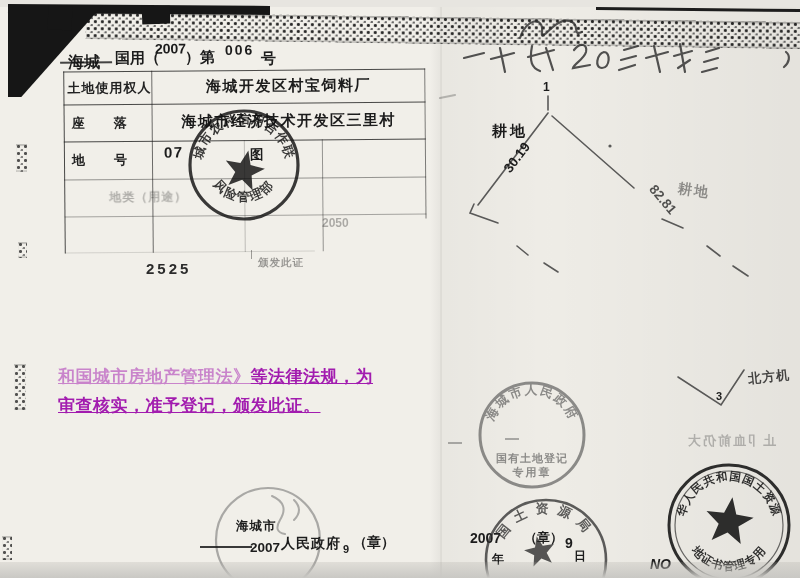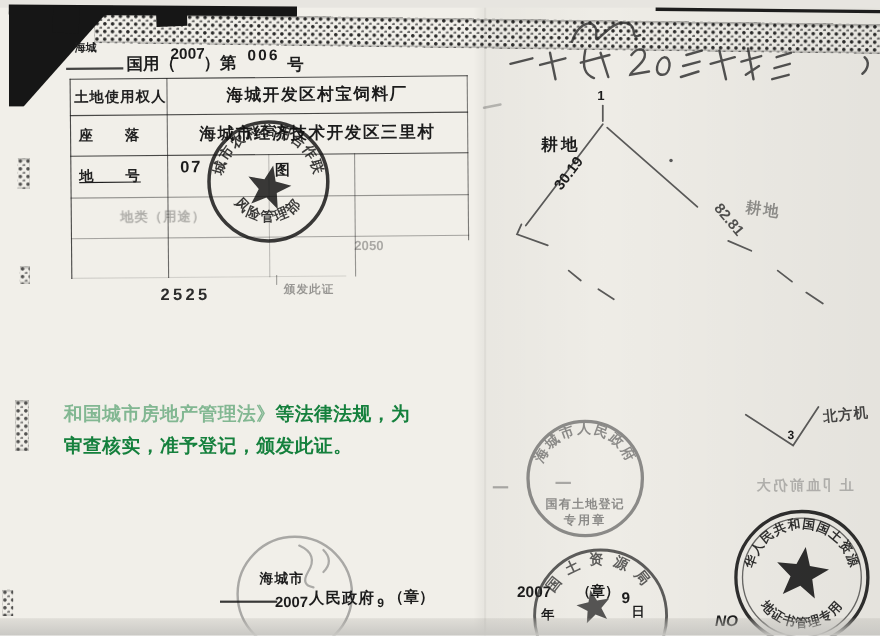--- a/index.html
+++ b/index.html
@@ -26,21 +26,21 @@
   
   .wedge{background:#161616;}
   
   .tline{background:rgba(25,25,25,.78);}
   .cell{display:flex;align-items:center;}
   .lbl{font-size:13px;font-weight:700;letter-spacing:1px;color:#222;}
   .val{font-size:15px;font-weight:700;letter-spacing:1.5px;color:#1c1c1c;}
   .faint{opacity:.32;filter:blur(.3px);}
   
   .legal{left:58px;top:362px;width:340px;font-size:17px;font-weight:700;
-    line-height:29px;letter-spacing:.5px;color:#15803d;}
+    line-height:29px;letter-spacing:.5px;color:#a21caf;text-decoration:underline;}
   .fade-start{opacity:.5;filter:blur(.35px);}
   
   .print{font-weight:700;color:#1c1c1c;}
   .hand-dash{background:#555;opacity:.45;height:2px;}
   .showthrough{opacity:.38;color:#555;font-weight:700;letter-spacing:2px;font-size:13px;}
   svg text{font-family:"Liberation Sans","DejaVu Sans",sans-serif;}
 </style>
 </head>
 <body>
 
@@ -57,21 +57,21 @@
   <div class="abs band frag" style="left:18px;top:242px;width:9px;height:16px;"></div>
   <div class="abs band frag" style="left:14px;top:364px;width:12px;height:46px;"></div>
   <div class="abs band frag" style="left:2px;top:536px;width:10px;height:24px;"></div>
 
   <div class="abs wedge" style="left:8px;top:5px;width:262px;height:9px;transform:rotate(0.4deg);"></div>
   <div class="abs wedge" style="left:8px;top:5px;width:95px;height:92px;clip-path:polygon(0 0,100% 0,14% 100%,0 100%);"></div>
   <div class="abs wedge" style="left:48px;top:6px;width:24px;height:24px;transform:rotate(3deg);"></div>
   <div class="abs wedge" style="left:142px;top:6px;width:28px;height:18px;transform:rotate(-2deg);"></div>
 
   <div class="abs" style="left:60px;top:33px;width:320px;height:38px;transform:rotate(-0.6deg);">
-    <span class="abs print" style="left:8px;top:2px;font-size:10px;">海城</span>
+    <span class="abs print" style="left:8px;top:18px;font-size:16px;">海城</span>
     <div class="abs" style="left:0;top:27px;width:52px;height:1.5px;background:rgba(25,25,25,.8);"></div>
     <span class="abs print" style="left:55px;top:15px;font-size:15px;">国用（</span>
     <span class="abs print" style="left:95px;top:7px;font-size:14px;">2007</span>
     <span class="abs print" style="left:125px;top:15px;font-size:15px;">）第</span>
     <span class="abs print" style="left:165px;top:9px;font-size:14px;letter-spacing:2px;">006</span>
     <span class="abs print" style="left:201px;top:17px;font-size:15px;">号</span>
   </div>
 
   <div class="abs" style="left:64px;top:70px;width:362px;height:182px;transform:rotate(-0.5deg);">
 
@@ -94,21 +94,21 @@
       <span class="val">海城开发区村宝饲料厂</span>
       </div>
 
     <div class="abs cell" style="left:8px;top:33px;width:80px;height:37px;text-align:center;">
       <span class="lbl">座　　落</span>
       </div>
     <div class="abs cell" style="left:89px;top:33px;width:272px;height:37px;justify-content:center;">
       <span class="val">海城市经济技术开发区三里村</span>
       </div>
 
-    <div class="abs cell" style="left:8px;top:70px;width:80px;height:38px;text-decoration:underline;">
+    <div class="abs cell" style="left:8px;top:70px;width:80px;height:38px;">
       <span class="lbl">地　　号</span>
       </div>
     <div class="abs cell" style="left:100px;top:70px;width:60px;height:22px;">
       <span class="val">07</span>
       </div>
     <span class="abs print" style="left:186px;top:76px;font-size:13.5px;">图</span>
 
     <div class="abs cell faint" style="left:6px;top:108px;width:84px;height:37px;margin-left:39px;">
       <span class="lbl" style="font-size:12px;">地类（用途）</span>
       </div>

